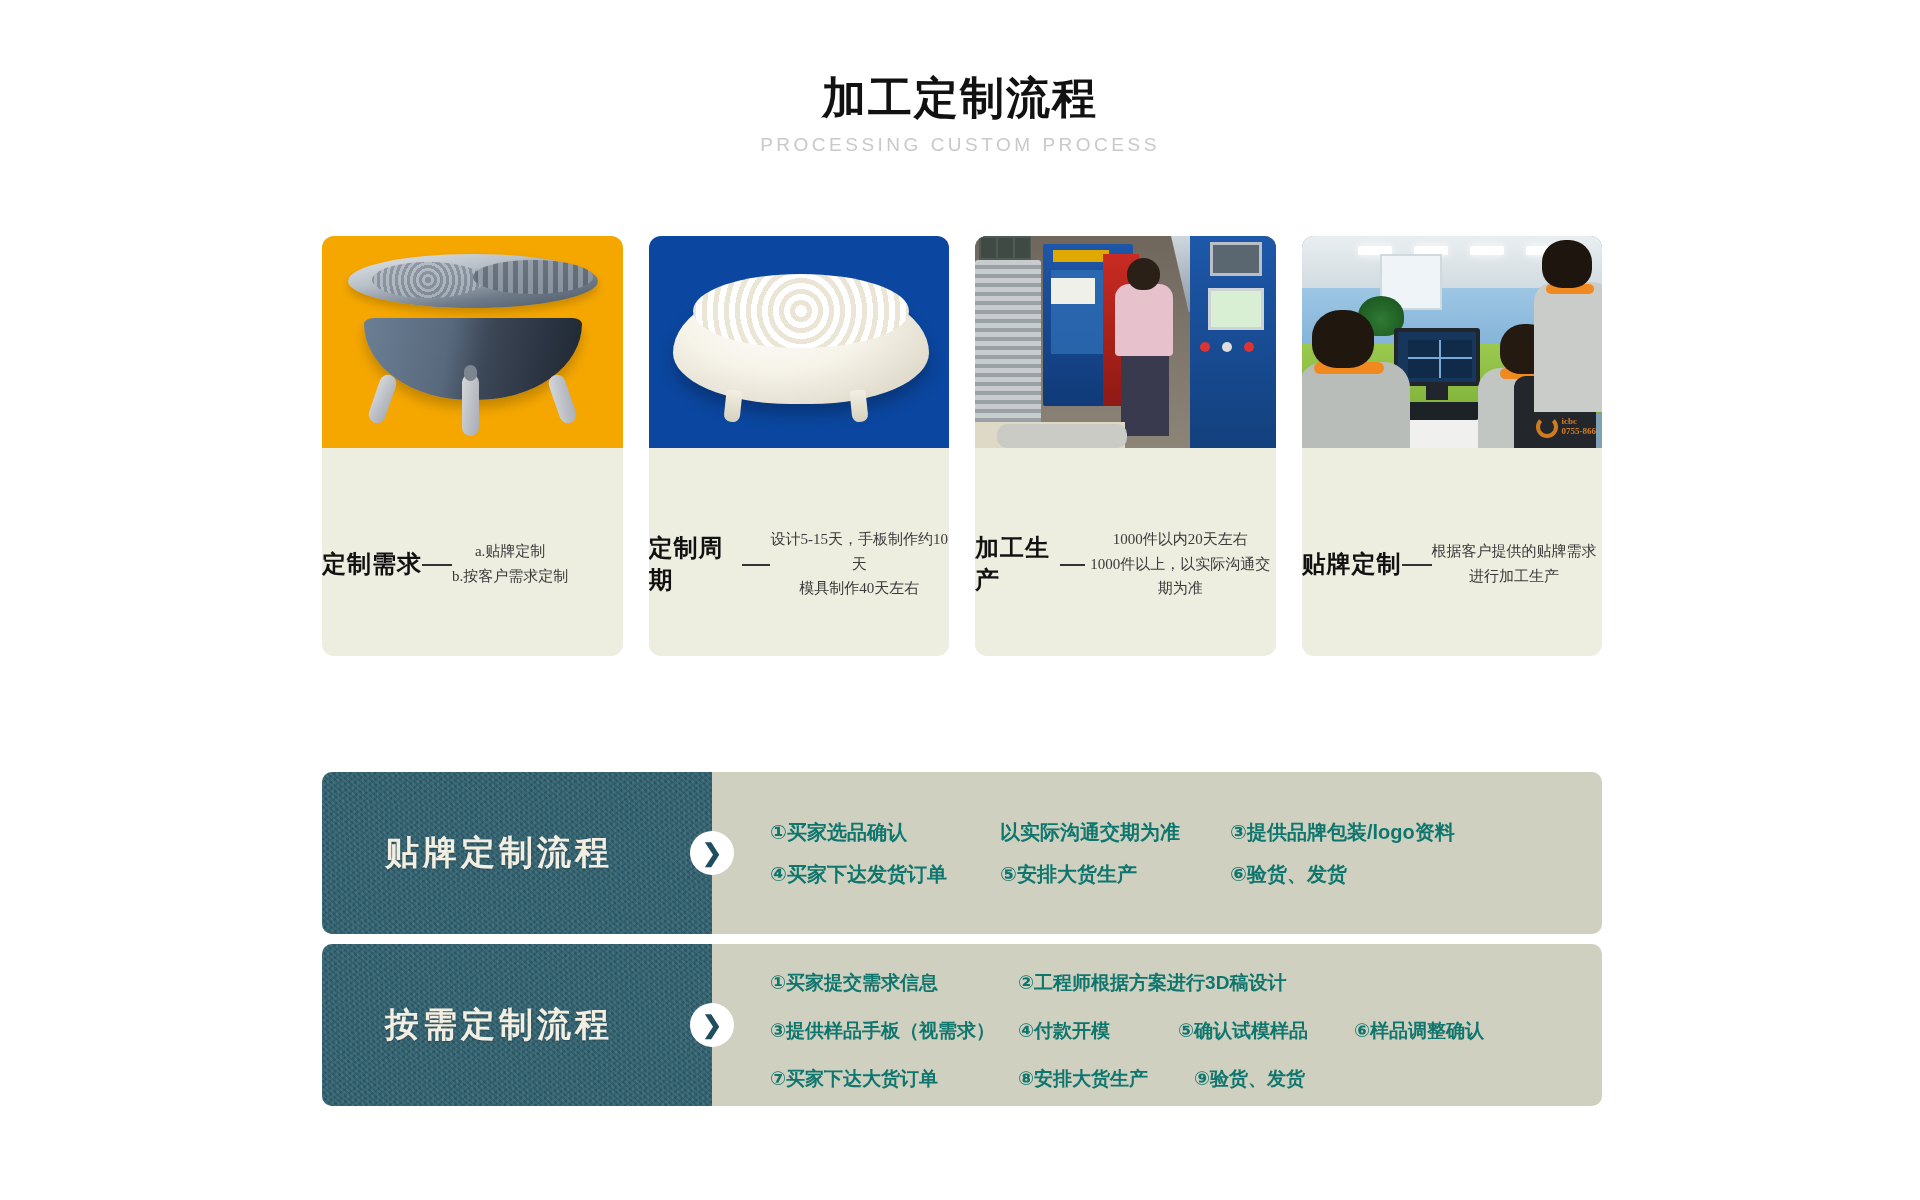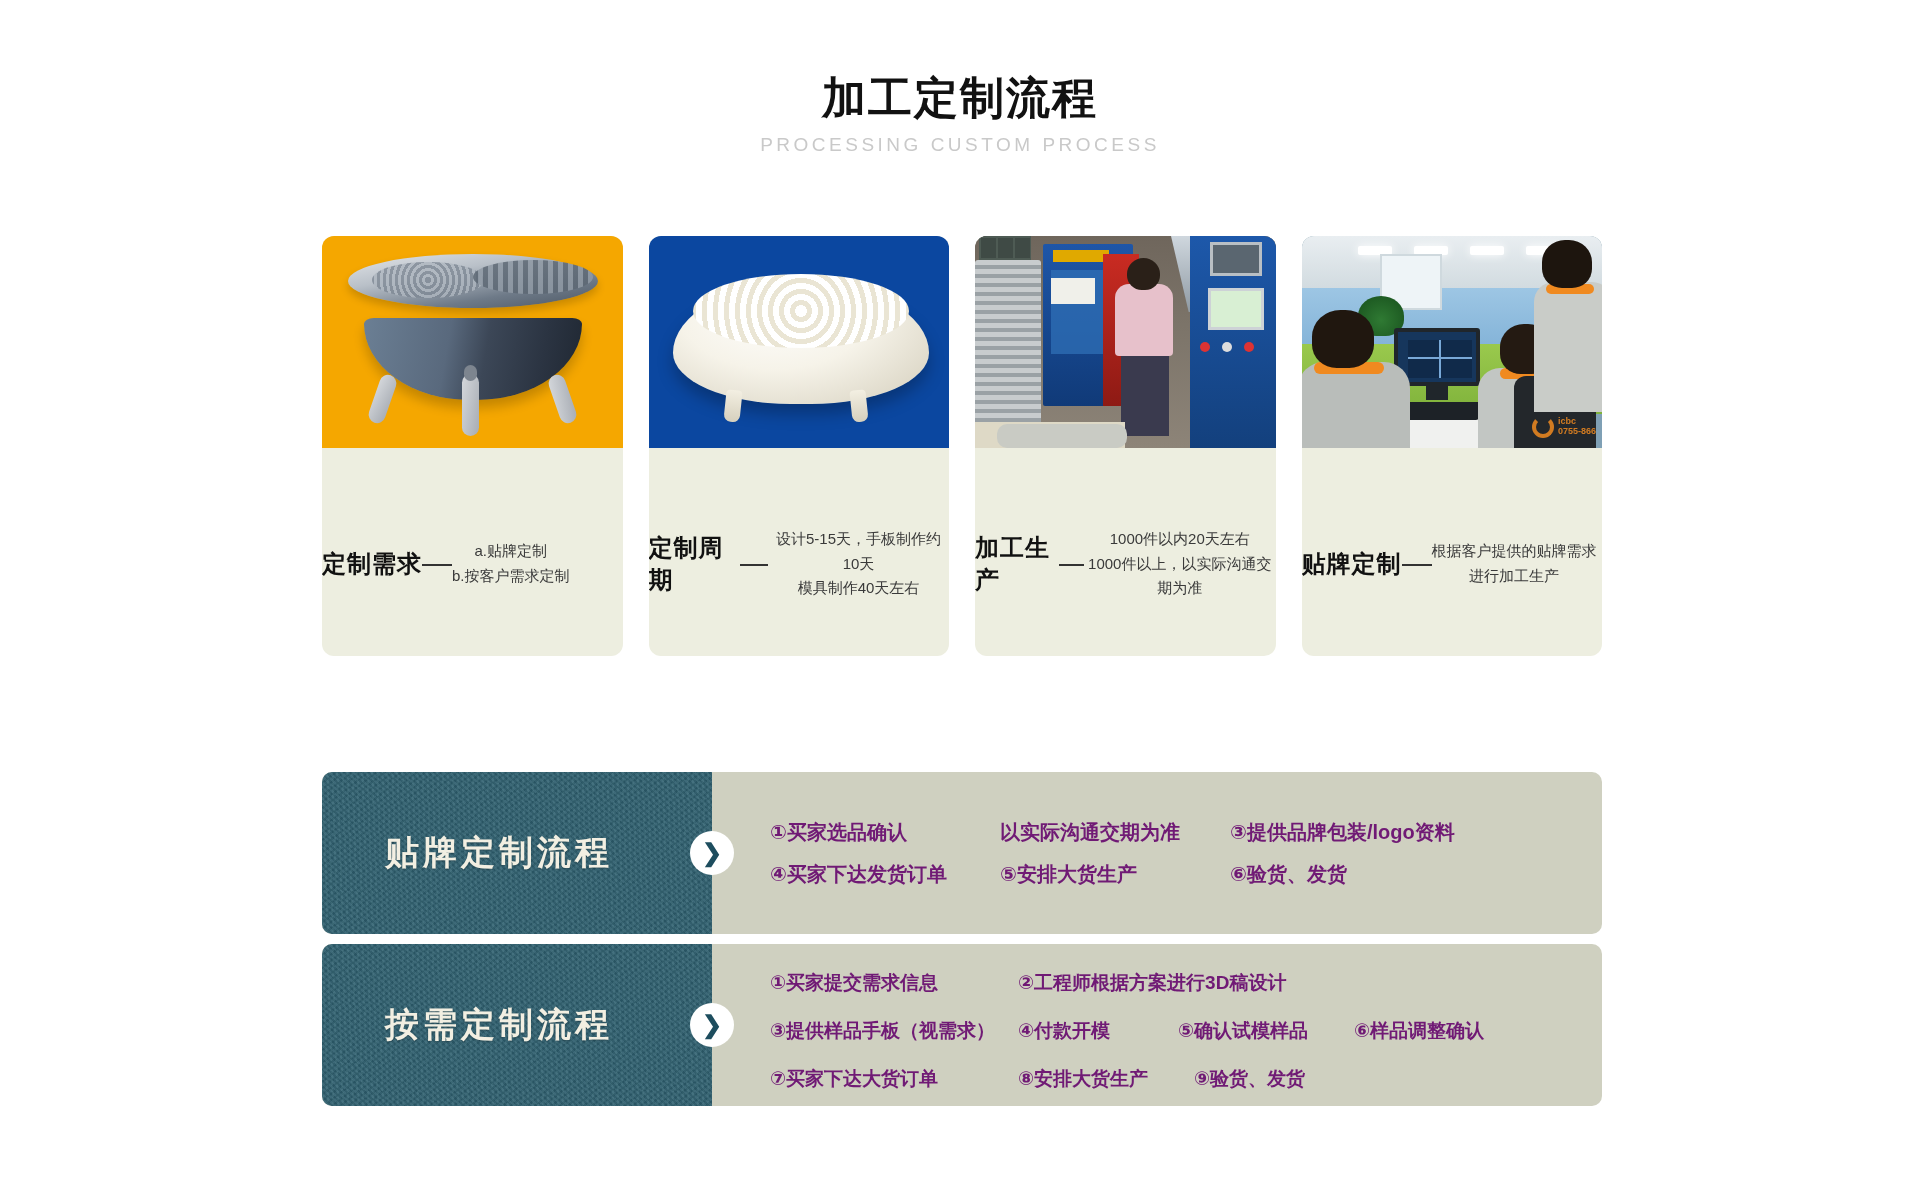--- a/index.html
+++ b/index.html
@@ -28,20 +28,21 @@
     position: absolute; left: 322px; top: 236px;
     width: 1280px; height: 420px;
     display: flex; gap: 26px;
   }
   .card {
     width: 302px; height: 420px;
     border-radius: 12px; overflow: hidden;
     background: #edeee0;
     display: flex; flex-direction: column;
     box-shadow: 0 0 0 0 rgba(0,0,0,0);
+    font-family: Liberation Serif, serif;
   }
   .card-img { height: 212px; width: 100%; position: relative; overflow: hidden; }
   .card-body {
     flex: 1; display: flex; flex-direction: row;
     align-items: center; padding-top: 24px;
   }
   .card-title { font-size: 24px; font-weight: 700; color: #111; letter-spacing: 1px; }
   .card-rule { width: 30px; height: 2px; background: #333; margin: 18px 0 16px; }
   .card-desc { font-size: 15px; color: #3a3a3a; line-height: 1.65; text-align: center; }
 
@@ -184,21 +185,21 @@
     font-family: "Liberation Sans", sans-serif;
   }
   .banner-steps {
     flex: 1; display: flex; flex-direction: column; justify-content: center;
     padding-left: 58px;
   }
   .step-row { display: flex; align-items: center; }
   .b1 .step-row { height: 42px; }
   .b2 .step-row { height: 36px; margin-top: 12px; }
   .step {
-    font-size: 20px; font-weight: 700; color: #701a75;
+    font-size: 20px; font-weight: 700; color: #0f766e;
     white-space: nowrap;
   }
   .b2 .step { font-size: 19px; }
 
   
   .b1 .step.c1 { width: 230px; }
   .b1 .step.c2 { width: 230px; }
   .b1 .step.c3 { width: auto; }
   
   .b2 .r1 .step.c1 { width: 248px; }

